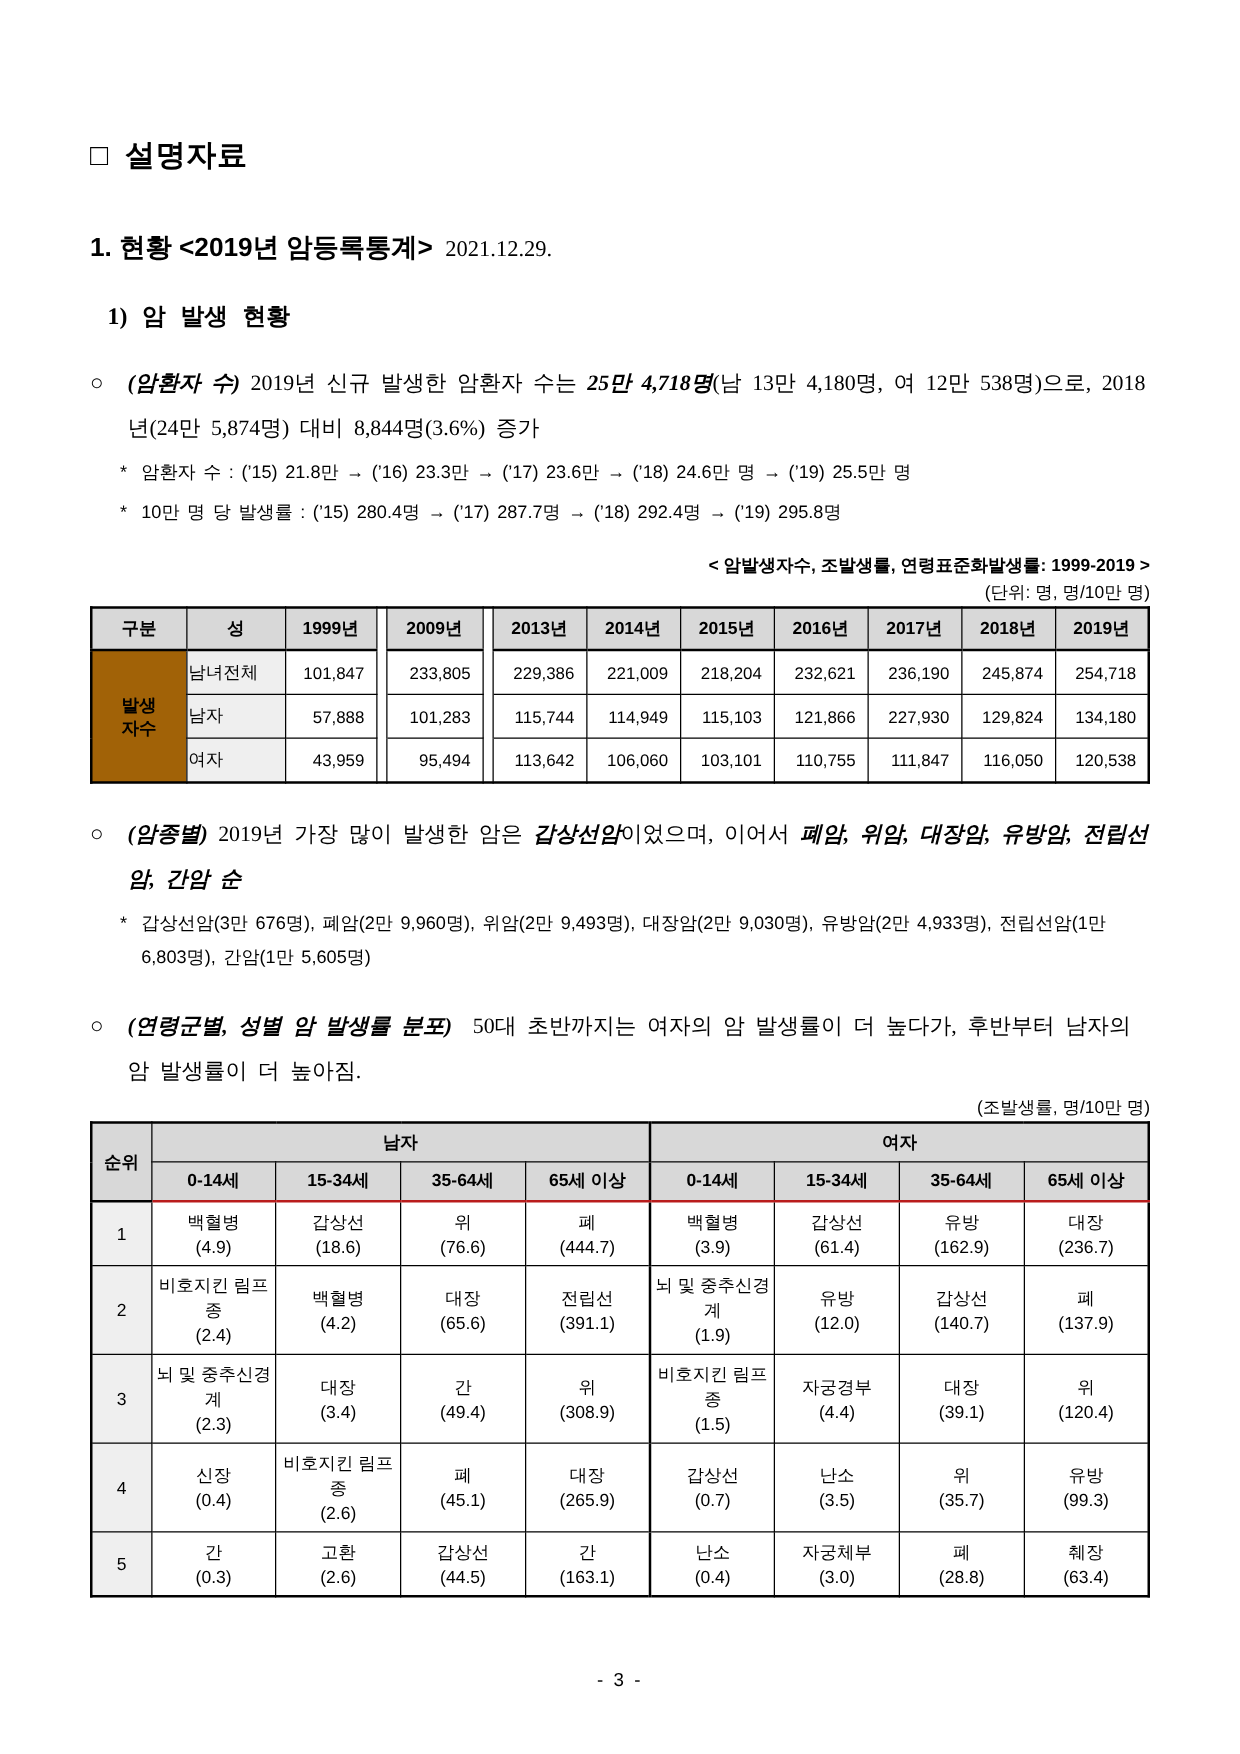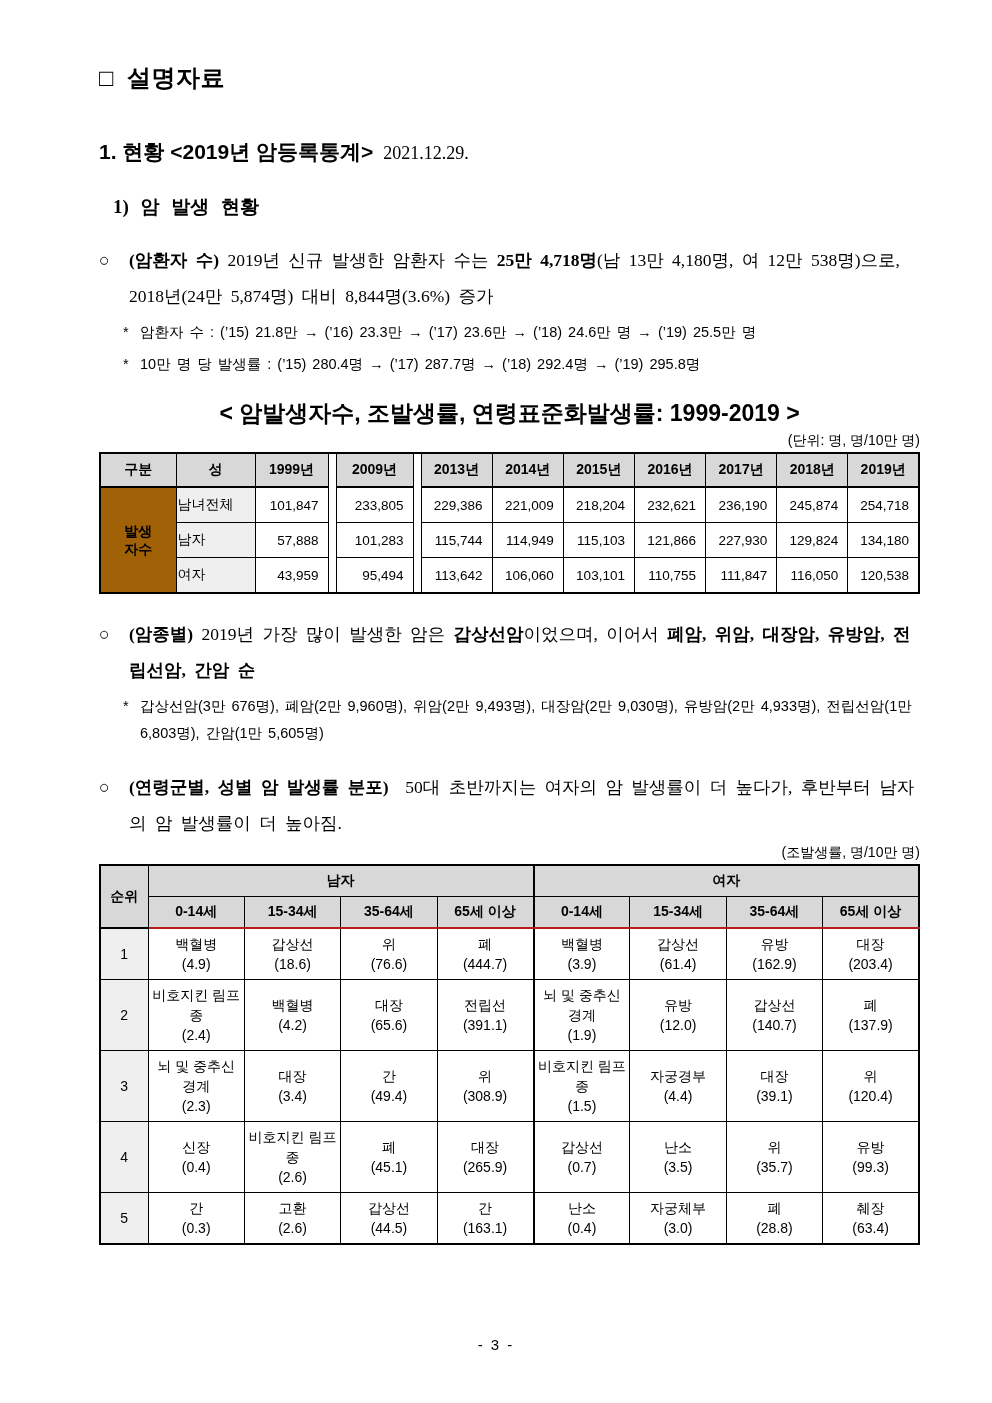--- a/index.html
+++ b/index.html
@@ -1,38 +1,38 @@
 <!DOCTYPE html>
 <html lang="ko"><head>
 <meta charset="utf-8">
 <style>
   html,body{margin:0;padding:0;}
   body{
     width:992px;height:1403px;background:#ffffff;color:#000;
     font-family:"Liberation Serif","DejaVu Serif",serif;
     position:relative;overflow:hidden;
   }
-  .page{padding:62px 72px 0 72px;margin-left:27px;}
+  .page{padding:108px 72px 0 72px;}
 
   .h1{font-family:"Liberation Sans","DejaVu Sans",sans-serif;font-weight:700;font-size:24px;letter-spacing:.5px;}
   .h1 .sq{margin-right:13px;font-weight:400;}
   .h2{margin-top:44px;font-family:"Liberation Sans","DejaVu Sans",sans-serif;font-weight:700;font-size:21px;}
   .h2 .date{font-family:"Liberation Serif","DejaVu Serif",serif;font-weight:400;font-size:18px;margin-left:10px;}
   .h3{margin-top:28px;padding-left:14px;font-size:19px;font-weight:700;word-spacing:7px;}
 
   .bullet{display:flex;margin-top:22px;font-size:17.5px;line-height:36px;word-spacing:4px;}
   .bullet .mk{flex:none;width:30px;font-size:18px;}
   .bullet .bd{flex:1;}
-  .b{font-weight:700;}
+  .b{font-weight:700;font-style:italic;}
 
   .note{display:flex;margin:5px 0 0 24px;font-family:"Liberation Sans","DejaVu Sans",sans-serif;font-size:14.5px;line-height:27px;word-spacing:2px;}
   .note .mk{flex:none;width:17px;text-align:left;}
   .note .nt{flex:1;}
 
-  .tblTitle{margin-top:20px;text-align:center;font-family:"Liberation Sans","DejaVu Sans",sans-serif;font-weight:700;font-size:23px;}
+  .tblTitle{margin-top:20px;text-align:right;font-family:"Liberation Sans","DejaVu Sans",sans-serif;font-weight:700;font-size:14px;}
   .tblUnit{margin-top:3px;text-align:right;font-family:"Liberation Sans","DejaVu Sans",sans-serif;font-size:14px;}
 
   table{border-collapse:collapse;width:100%;table-layout:fixed;margin-top:2px;
         font-family:"Liberation Sans","DejaVu Sans",sans-serif;}
   table{border:2px solid #000;}
   th,td{border:1px solid #000;}
 
   
   .t1 th{background:#d8d8d8;font-size:14px;font-weight:700;height:30px;border-bottom:2px solid #000;}
   .t1 td{font-size:13.5px;height:28px;}
@@ -228,21 +228,21 @@
       <td>
             <span class="cn">갑상선</span>
             <span class="cv">(61.4)</span>
           </td>
       <td>
             <span class="cn">유방</span>
             <span class="cv">(162.9)</span>
           </td>
       <td>
             <span class="cn">대장</span>
-            <span class="cv">(203.4)</span>
+            <span class="cv">(236.7)</span>
           </td>
     </tr>
     <tr>
       <td class="rank">2</td>
       <td>
             <span class="cn">비호지킨 림프종</span>
             <span class="cv">(2.4)</span>
           </td>
       <td>
             <span class="cn">백혈병</span>

